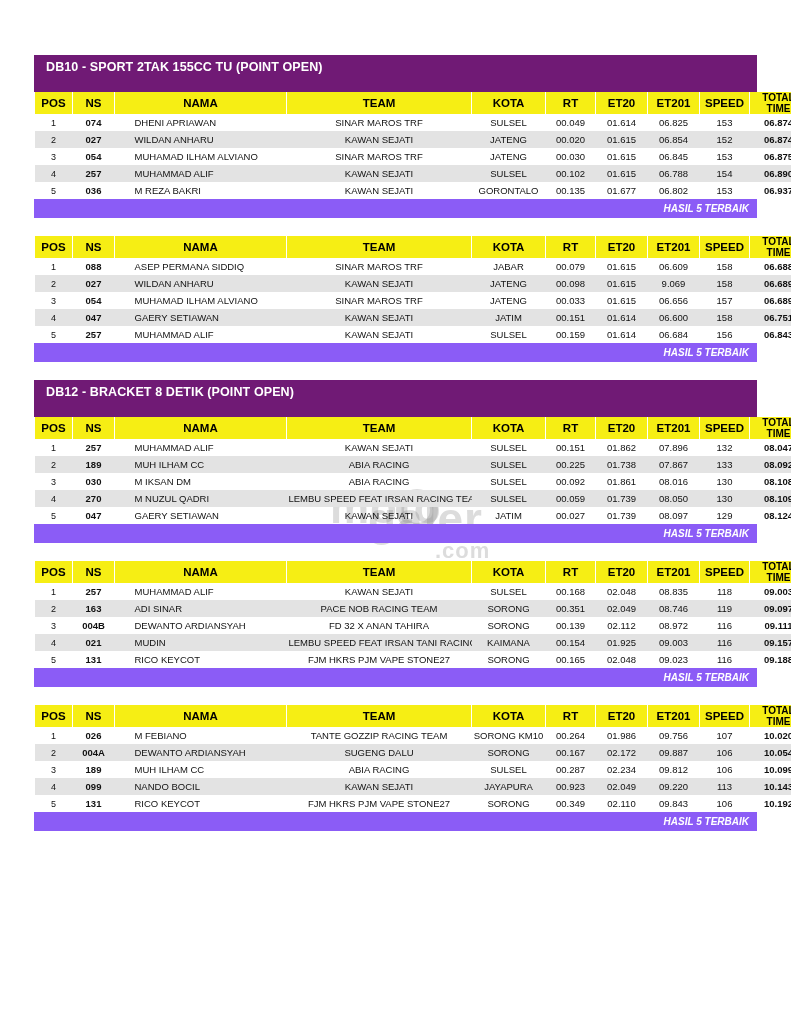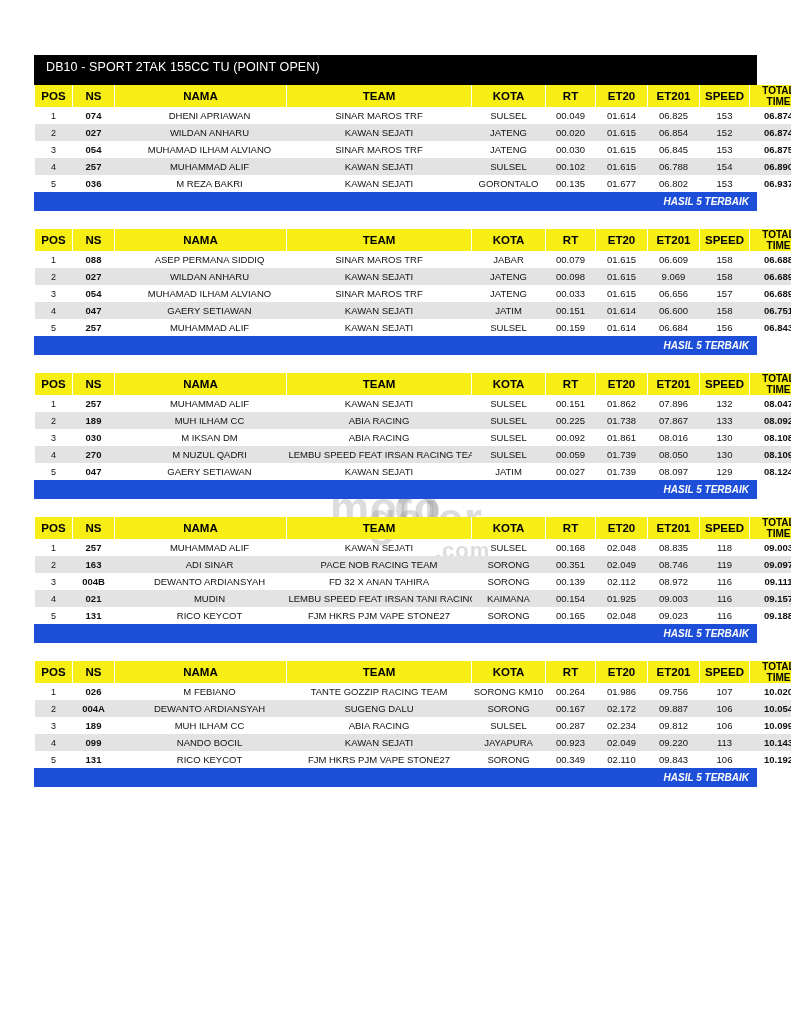--- a/index.html
+++ b/index.html
@@ -42,27 +42,27 @@
     position: absolute;
     left: 396px; top: 489px;
     width: 42px; height: 42px;
     border: 8px solid rgba(140,140,140,0.30);
     border-radius: 50%;
   }
 
   .block { margin-bottom: 18px; position: relative; z-index: 10; }
 
   .block-title {
-    background: #000000;
+    background: #701a75;
     color: #ffffff;
     font-size: 12.5px;
-    font-weight: normal;
+    font-weight: bold;
     padding: 6px 10px 6px 12px;
     letter-spacing: 0.1px;
-    height: 30px;
+    height: 37px;
     line-height: 13px;
   }
 
   table {
     width: 100%;
     border-collapse: collapse;
     table-layout: fixed;
   }
   thead th {
     background: #f6ee14;
@@ -85,25 +85,25 @@
     text-align: center;
     vertical-align: middle;
     padding: 0 2px;
     color: #111;
     overflow: hidden;
     white-space: nowrap;
   }
   tbody tr.alt td { background: #e3e3e3; }
   tbody tr td.col-pos { font-size: 9px; }
   tbody td.col-ns { font-weight: bold; font-size: 9.5px; text-align: center; }
-  tbody td.col-nama { text-align: center; padding-left: 20px; }
+  tbody td.col-nama { text-align: left; padding-left: 20px; }
   tbody td.col-total { font-weight: bold; }
 
   .footer-bar {
-    background: #1d4ed8;
+    background: #8b5cf6;
     height: 19px;
     color: #ffffff;
     font-size: 10px;
     font-weight: bold;
     font-style: italic;
     text-align: right;
     padding-right: 8px;
     line-height: 19px;
   }
 
@@ -319,20 +319,21 @@
               <td class="col-et20">01.614</td>
               <td class="col-et201">06.684</td>
               <td class="col-speed">156</td>
               <td class="col-total">06.843</td>
             </tr>
           </tbody>
         </table>
         <div class="footer-bar">HASIL 5 TERBAIK</div>
       </div>
       <div class="block">
+        <div class="block-title">DB12 - BRACKET 8 DETIK (POINT OPEN)</div>
         <table>
           <colgroup>
             <col class="c-pos">
             <col class="c-ns">
             <col class="c-nama">
             <col class="c-team">
             <col class="c-kota">
             <col class="c-rt">
             <col class="c-et20">
             <col class="c-et201">

